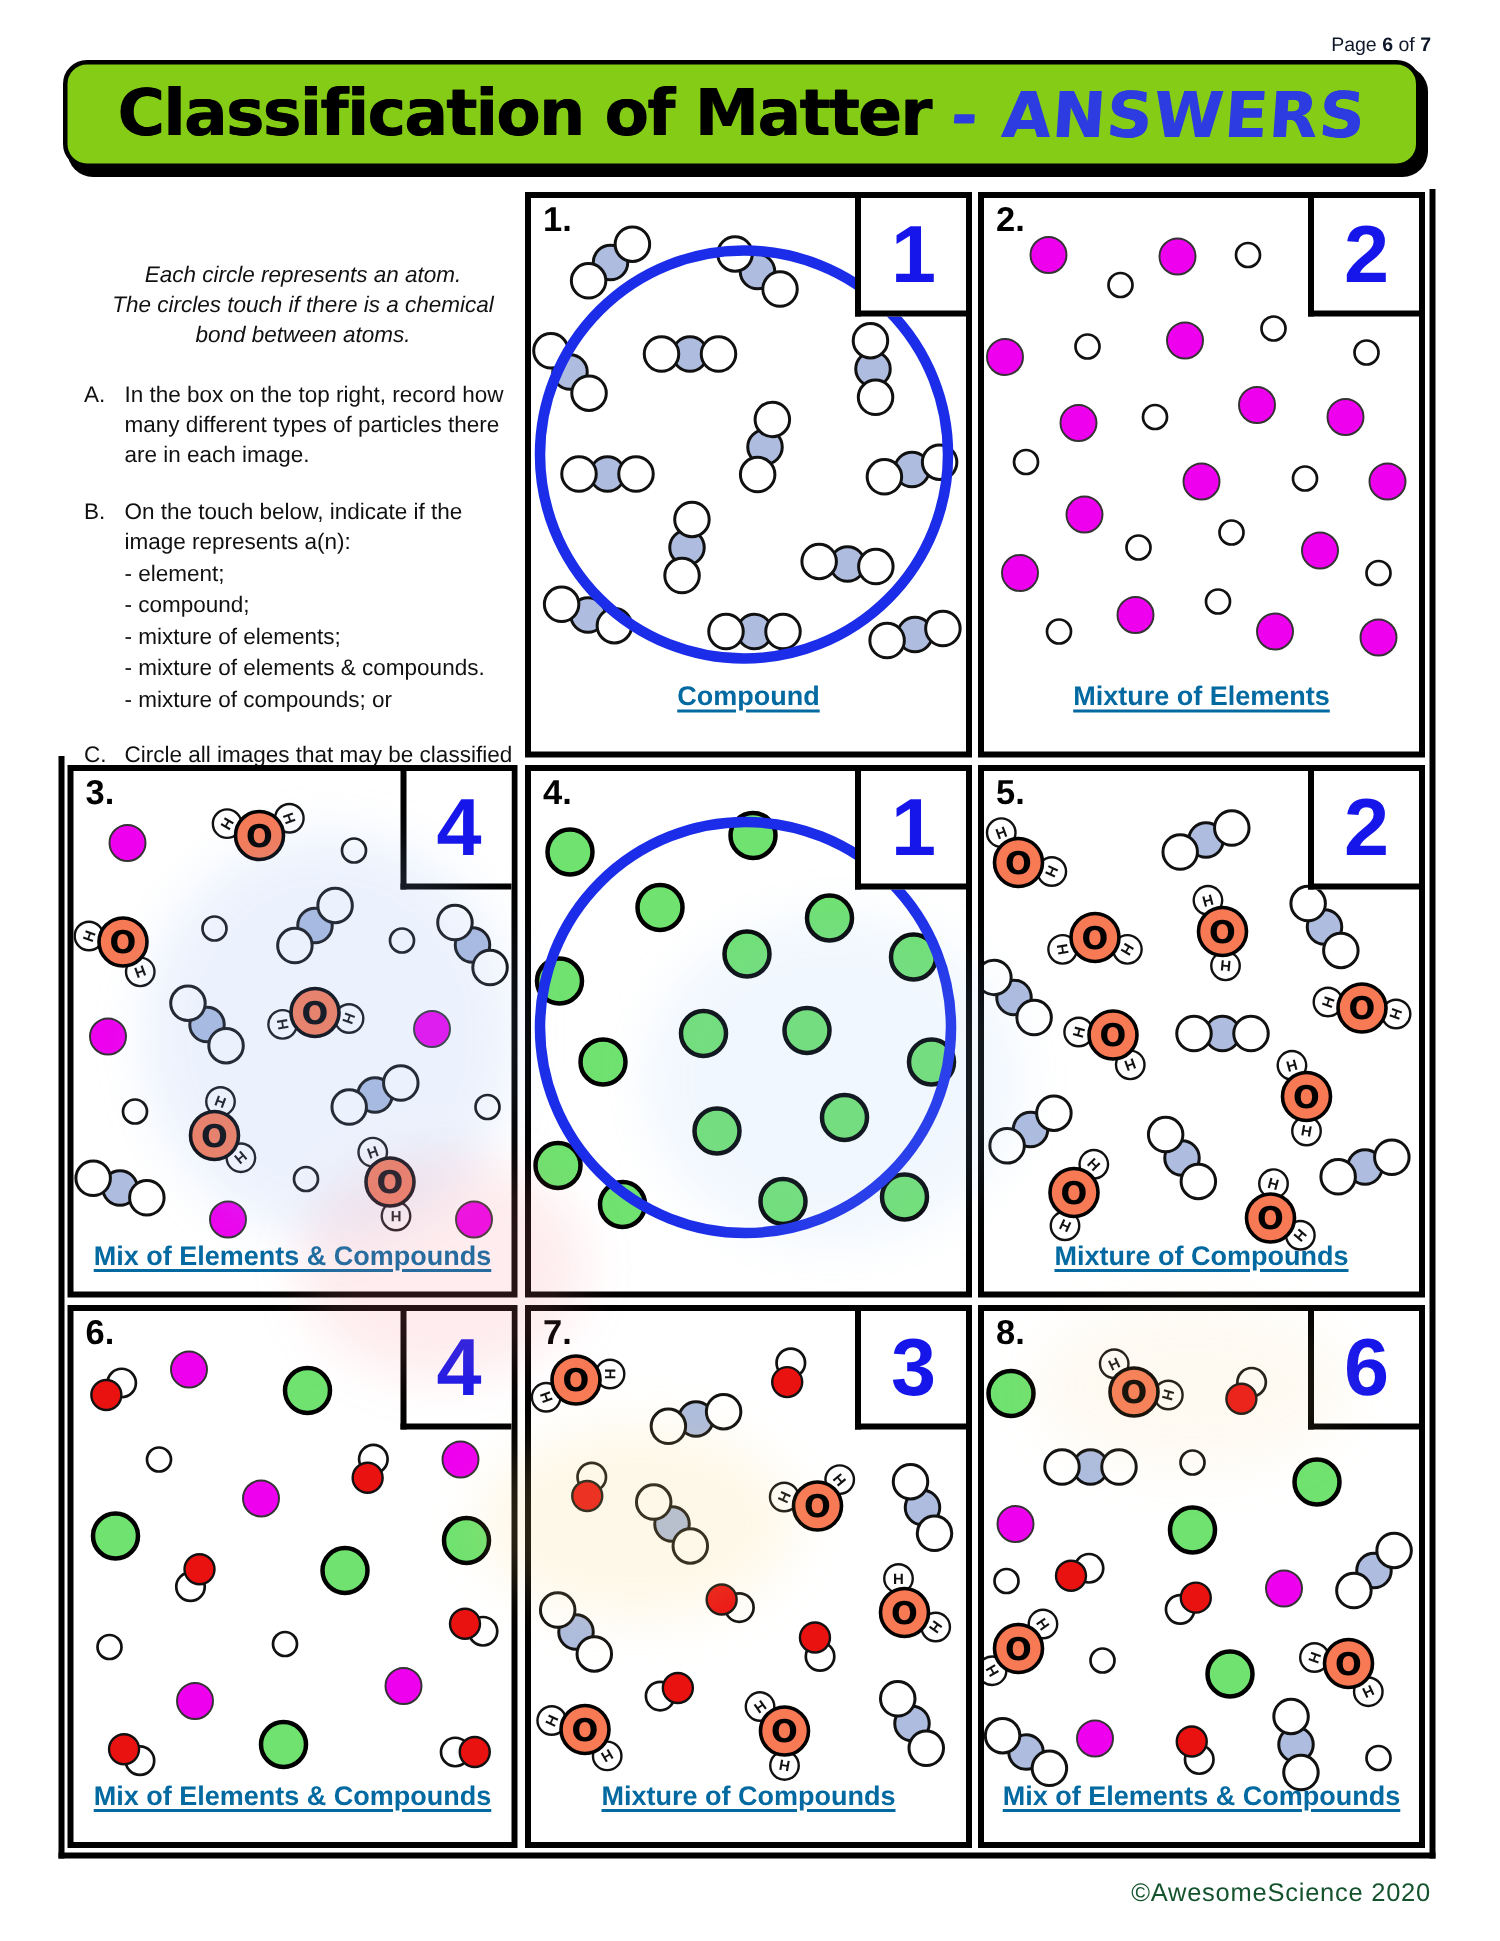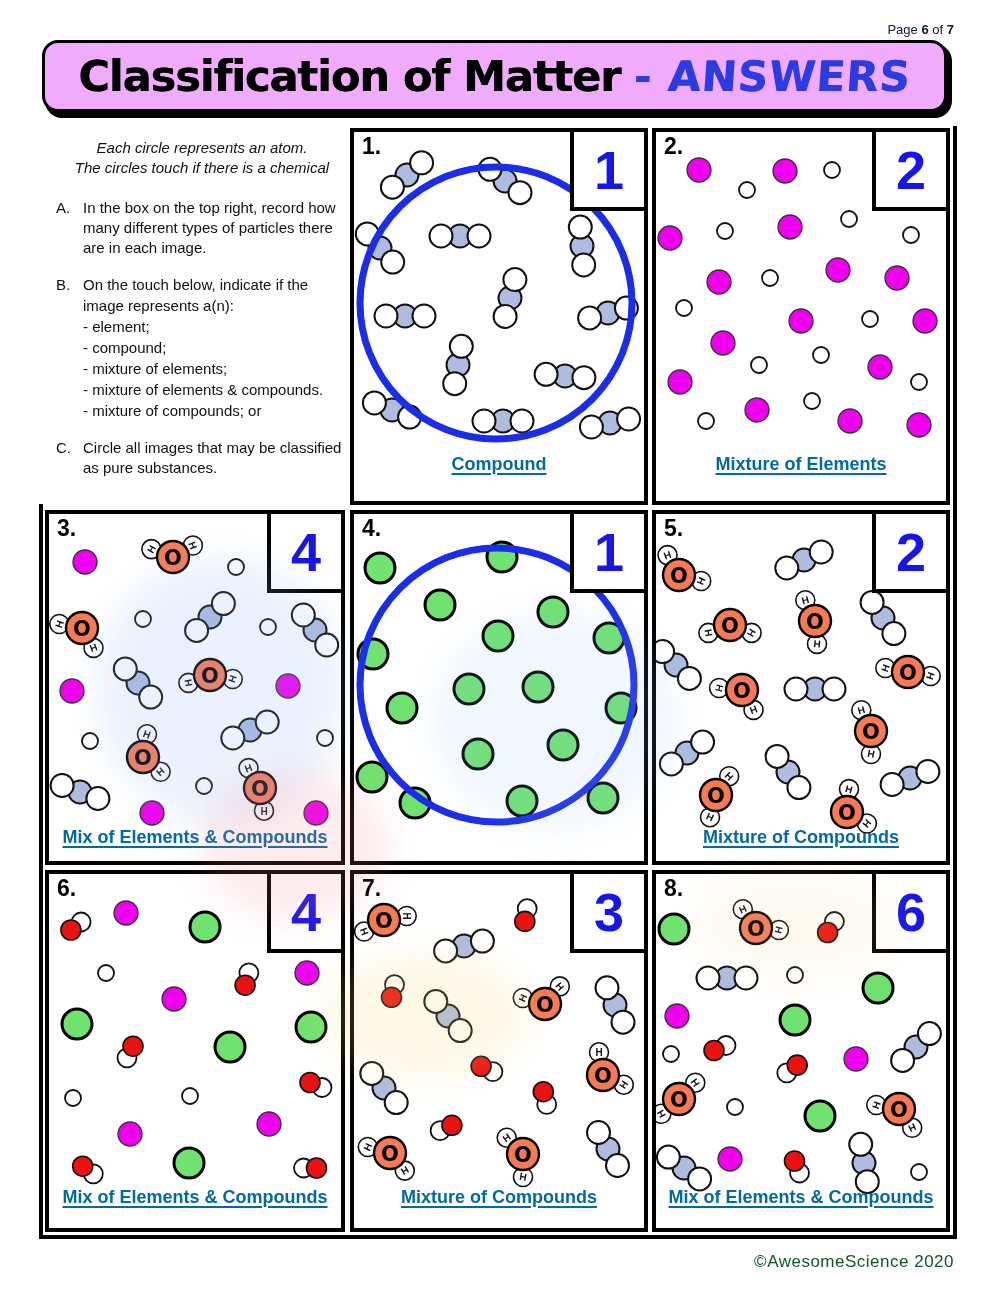--- a/index.html
+++ b/index.html
@@ -1,27 +1,27 @@
 <!DOCTYPE html>
 <html><head>
 <meta charset="utf-8">
 <style>
   html,body{margin:0;padding:0;width:1000px;height:1294px;background:#fff;
     font-family:"Liberation Sans",sans-serif;position:relative;overflow:hidden;}
   .page-num{position:absolute;top:22px;right:46px;font-size:13px;color:#0f172a;}
   .page-num b{font-weight:bold;}
   .banner{position:absolute;left:42px;top:40px;width:899px;height:66px;border:3px solid #000;
-    border-radius:16px;background:#f0abfc;box-shadow:4px 5px 0 1px #000;
+    border-radius:16px;background:#84cc16;box-shadow:4px 5px 0 1px #000;
     display:flex;align-items:center;justify-content:center;}
   .banner .main{font-family:"DejaVu Sans",sans-serif;font-size:43px;font-weight:900;color:#000;
     letter-spacing:-1px;text-shadow:0.6px 0 #000;}
   .banner .ans{font-family:"DejaVu Sans",sans-serif;font-size:42px;font-weight:900;color:#2c3ce0;
     margin-left:14px;transform:skewX(-4deg);text-shadow:0.6px 0 #2c3ce0;letter-spacing:1px;}
   .instructions{position:absolute;left:56px;top:138px;width:292px;font-size:15px;line-height:1.34;color:#111;}
-  .intro{font-style:italic;text-align:center;margin-bottom:20px;}
+  .intro{font-style:italic;text-align:center;margin-bottom:20px;margin-top:36px;}
   .item{display:flex;margin-bottom:17px;}
   .item .il{width:27px;flex:none;}
   .item .it{flex:1;}
   .sub div{margin-top:1px;}
   .cell{position:absolute;background:#fff;border:4px solid #000;box-sizing:border-box;}
   .cell .num{position:absolute;top:1px;left:8px;font-size:23px;font-weight:bold;color:#000;z-index:3;}
   .cell svg{position:absolute;left:0;top:0;z-index:1;}
   .abox{position:absolute;top:0;right:0;width:70px;height:75px;border-left:4px solid #000;
     border-bottom:4px solid #000;background:#fff;display:flex;align-items:center;justify-content:center;z-index:2;}
   .abox .n{font-size:54px;font-weight:bold;color:#1616ea;line-height:1;}
@@ -51,20 +51,21 @@
   <span class="ans">
     <span>-</span>
     <span>ANSWERS</span>
   </span>
 </div>
 
 <div class="instructions">
   <div class="intro">
     <div>Each circle represents an atom.</div>
     <div>The circles touch if there is a chemical</div>
+    <div>bond between atoms.</div>
   </div>
   <div class="item">
     <span class="il">A.</span>
     <span class="it">In the box on the top right, record how many different types of particles there are in each image.</span>
   </div>
   <div class="item">
     <span class="il">B.</span>
     <div class="it">
       <span>On the touch below, indicate if the image represents a(n):</span>
       <div class="sub">

